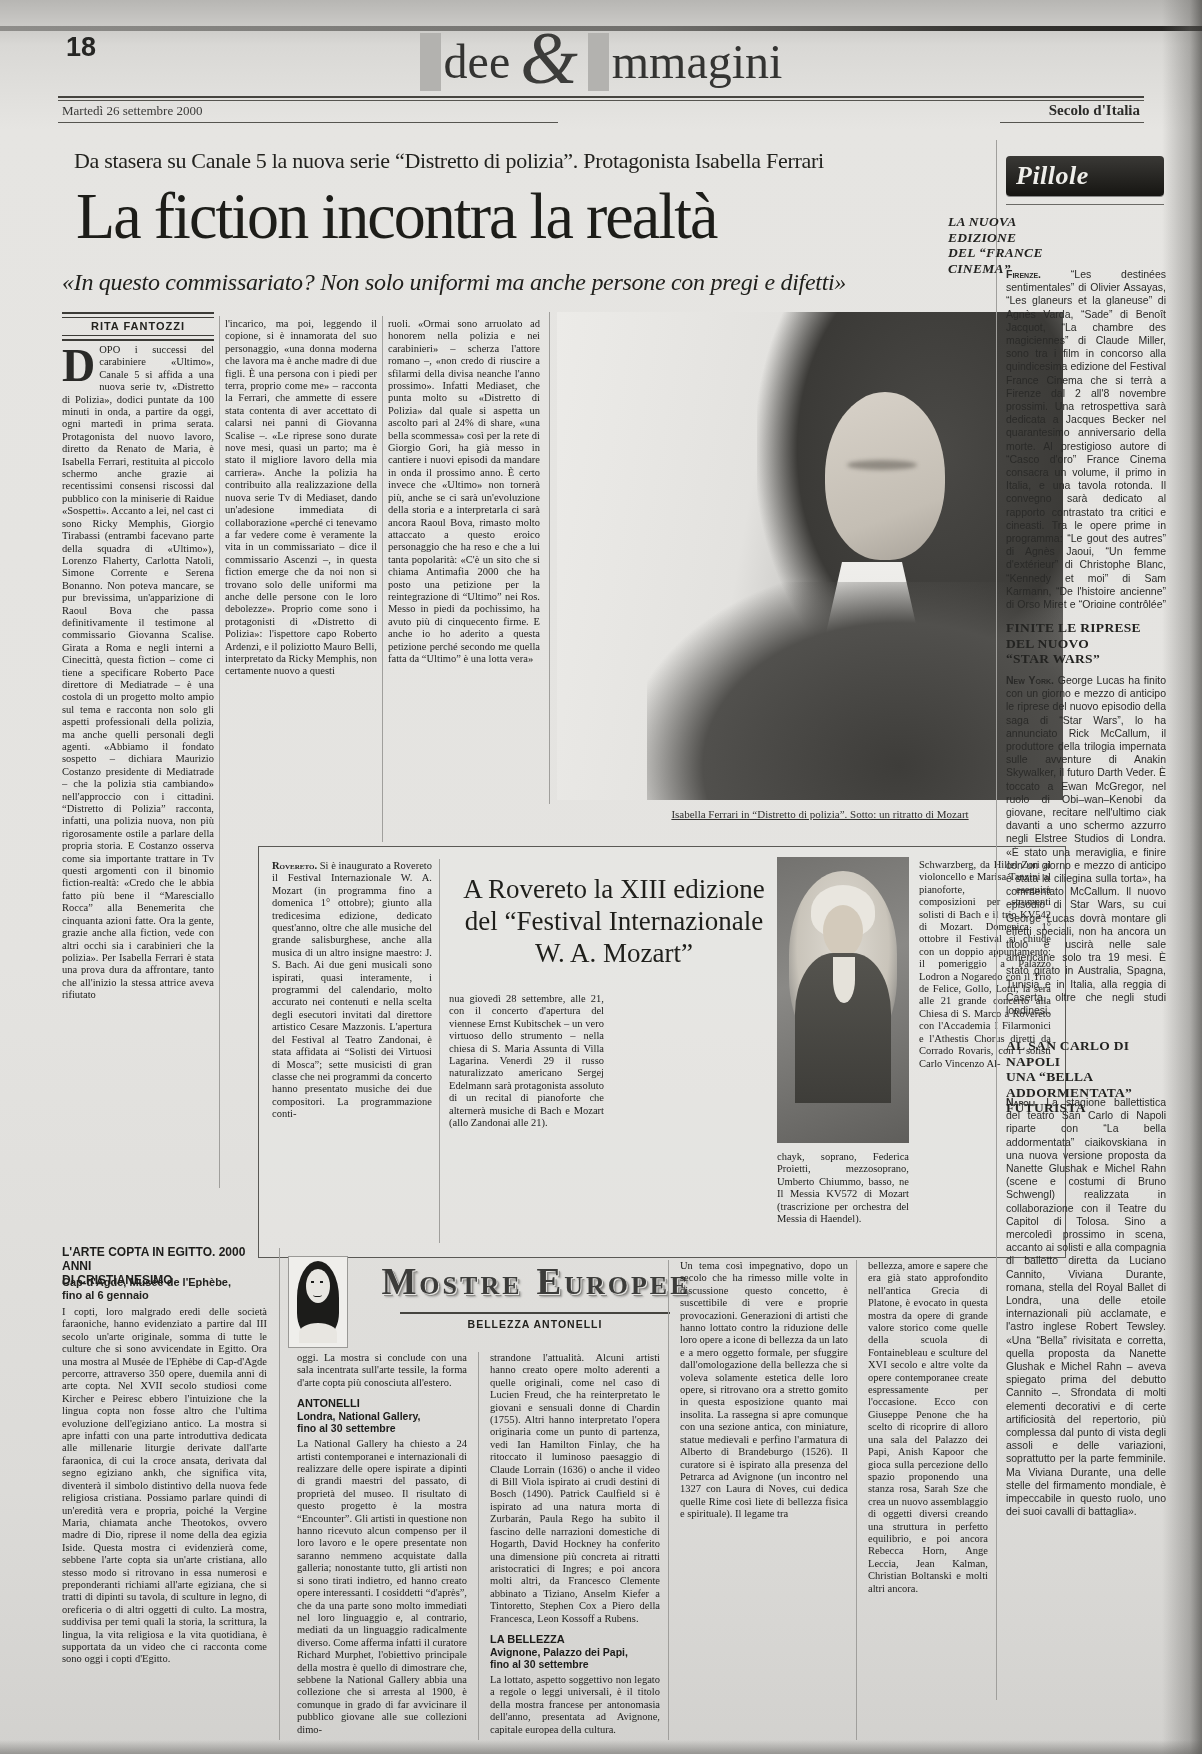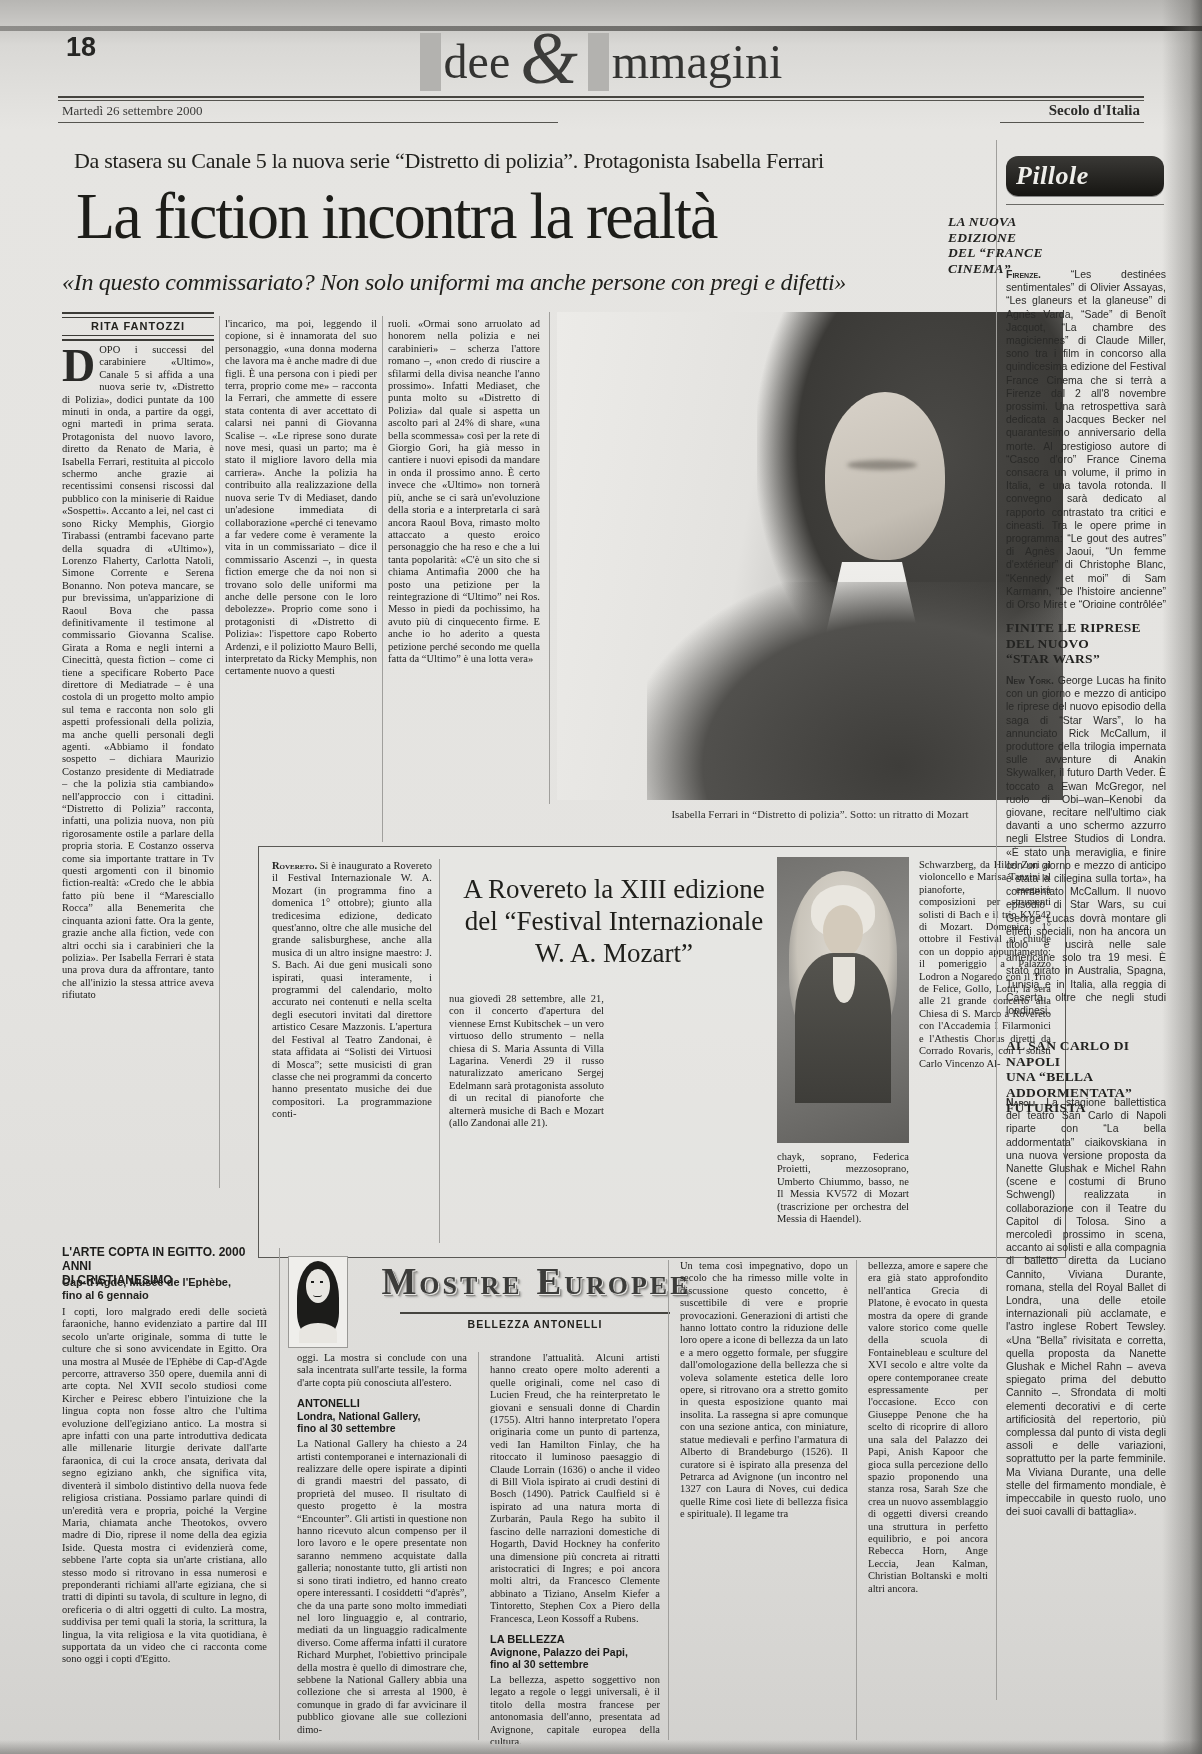--- a/index.html
+++ b/index.html
@@ -69,21 +69,21 @@
 <div class="vrule" style="left:382px;top:316px;height:526px;"></div>
 <div class="vrule" style="left:549px;top:312px;height:492px;"></div>
 
 <div class="abs" style="left:557px;top:312px;width:506px;height:488px;overflow:hidden;background:linear-gradient(100deg,#ecebe8 0,#e3e2df 38%,#b9b8b5 58%,#807f7c 78%,#6a6966 100%);">
   <div class="abs" style="left:200px;top:-30px;width:330px;height:420px;background:radial-gradient(ellipse at 55% 40%,#4a4946 0,#3b3a37 55%,rgba(59,58,55,0) 72%);"></div>
   <div class="abs" style="left:268px;top:80px;width:120px;height:168px;border-radius:50% 50% 46% 46%;background:linear-gradient(160deg,#d8d2c9 0,#c4beb4 70%,#a8a299 100%);"></div>
   <div class="abs" style="left:290px;top:148px;width:70px;height:10px;background:rgba(70,66,60,.45);border-radius:50%;filter:blur(2px);"></div>
   <div class="abs" style="left:240px;top:250px;width:150px;height:200px;background:linear-gradient(180deg,#efeeeb,#dcdbd8);clip-path:polygon(30% 0,70% 0,100% 100%,0 100%);"></div>
   <div class="abs" style="left:90px;top:270px;width:420px;height:230px;background:radial-gradient(ellipse at 60% 80%,#3e3d3a 0,#51504d 55%,rgba(81,80,77,0) 78%);"></div>
 </div>
-<div class="abs" style="left:600px;top:808px;width:440px;text-align:center;font:11px/13px 'Liberation Serif',serif;color:#2e2e2c;">Isabella Ferrari in “Distretto di polizia”. Sotto: un ritratto di Mozart</div>
+<div class="abs" style="left:600px;top:808px;width:440px;text-align:center;font:11px/13px 'Liberation Serif',serif;color:#2e2e2c;text-decoration:underline;">Isabella Ferrari in “Distretto di polizia”. Sotto: un ritratto di Mozart</div>
 
 <div class="abs" style="left:258px;top:846px;width:806px;height:410px;border:1px solid #5a5955;background:rgba(236,235,232,.35);">
   <div class="abs bodytx" style="left:13px;top:13px;width:160px;height:382px;">
     <span class="lead" style="font-variant:small-caps;">Rovereto.</span>
     <span>Si è inaugurato a Rovereto il Festival Internazionale W. A. Mozart (in programma fino a domenica 1° ottobre); giunto alla tredicesima edizione, dedicato quest'anno, oltre che alle musiche del grande salisburghese, anche alla musica di un altro insigne maestro: J. S. Bach. Ai due geni musicali sono ispirati, quasi interamente, i programmi del calendario, molto accurato nei contenuti e nella scelta degli esecutori invitati dal direttore artistico Cesare Mazzonis. L'apertura del Festival al Teatro Zandonai, è stata affidata ai “Solisti dei Virtuosi di Mosca”; sette musicisti di gran classe che nei programmi da concerto hanno presentato musiche dei due compositori. La programmazione conti-</span>
   </div>
   <div class="vrule" style="left:180px;top:12px;height:384px;"></div>
   <div class="abs prel" style="left:190px;top:26px;width:330px;text-align:center;font:27px/32px 'Liberation Serif',serif;color:#1f1f1b;">A Rovereto la XIII edizione
 del “Festival Internazionale
 W. A. Mozart”</div>
@@ -96,21 +96,21 @@
     <div class="abs" style="left:18px;top:96px;width:96px;height:150px;border-radius:40% 40% 0 0;background:linear-gradient(180deg,#55544f,#3e3d39);"></div>
     <div class="abs" style="left:56px;top:100px;width:22px;height:46px;background:#e5e2da;border-radius:0 0 50% 50%;"></div>
   </div>
 
   <div class="abs bodytx" style="left:518px;top:304px;width:132px;height:92px;">chayk, soprano, Federica Proietti, mezzosoprano, Umberto Chiummo, basso, ne Il Messia KV572 di Mozart (trascrizione per orchestra del Messia di Haendel).</div>
   <div class="abs bodytx" style="left:660px;top:12px;width:132px;height:384px;">Schwarzberg, da Hillel Zori al violoncello e Marisa Tanzini al pianoforte, eseguirà composizioni per strumenti solisti di Bach e il trio KV542 di Mozart. Domenica 1° ottobre il Festival si chiude con un doppio appuntamento: il pomeriggio a Palazzo Lodron a Nogaredo con il Trio de Felice, Gollo, Lotti; la sera alle 21 grande concerto alla Chiesa di S. Marco a Rovereto con l'Accademia I Filarmonici e l'Athestis Chorus diretti da Corrado Rovaris, con i solisti Carlo Vincenzo Al-</div>
 </div>
 
 <div class="vrule" style="left:996px;top:140px;height:1560px;"></div>
 
-<div class="abs" style="left:1006px;top:156px;width:158px;height:40px;background:linear-gradient(180deg,#3a3936,#161512);border-radius:12px;box-shadow:0 1px 0 #888;display:flex;align-items:center;padding-left:10px;box-sizing:border-box;">
+<div class="abs" style="left:1006px;top:156px;width:158px;height:40px;background:linear-gradient(180deg,#3a3936,#161512);border-radius:4px;box-shadow:0 1px 0 #888;display:flex;align-items:center;padding-left:10px;box-sizing:border-box;">
   <span style="font:italic bold 26px/26px 'Liberation Serif',serif;color:#efeeea;letter-spacing:.5px;">Pillole</span>
 </div>
 <div class="hrule" style="left:1006px;top:204px;width:158px;background:#6b6a66;"></div>
 
 <div class="abs sbtitle" style="left:948px;top:214px;width:160px;font-style:italic;">LA NUOVA
 EDIZIONE
 DEL “FRANCE CINEMA”</div>
 <div class="abs sbbody" style="left:1006px;top:268px;width:160px;height:340px;">
   <span class="lead" style="font-variant:small-caps;">Firenze.</span>
   <span>“Les destinées sentimentales” di Olivier Assayas, “Les glaneurs et la glaneuse” di Agnès Varda, “Sade” di Benoît Jacquot, “La chambre des magiciennes” di Claude Miller, sono tra i film in concorso alla quindicesima edizione del Festival France Cinema che si terrà a Firenze dal 2 all'8 novembre prossimi. Una retrospettiva sarà dedicata a Jacques Becker nel quarantesimo anniversario della morte. Al prestigioso autore di “Casco d'oro” France Cinema consacra un volume, il primo in Italia, e una tavola rotonda. Il convegno sarà dedicato al rapporto contrastato tra critici e cineasti. Tra le opere prime in programma: “Le gout des autres” di Agnès Jaoui, “Un femme d'extérieur” di Christophe Blanc, “Kennedy et moi” di Sam Karmann, “De l'histoire ancienne” di Orso Miret e “Origine contrôlée” di Zackia e Ahmed Bouchaala.</span>
@@ -162,20 +162,20 @@
 fino al 30 settembre</div>
   <div class="bodytx">La National Gallery ha chiesto a 24 artisti contemporanei e internazionali di realizzare delle opere ispirate a dipinti di grandi maestri del passato, di proprietà del museo. Il risultato di questo progetto è la mostra “Encounter”. Gli artisti in questione non hanno ricevuto alcun compenso per il loro lavoro e le opere presentate non saranno nemmeno acquistate dalla galleria; nonostante tutto, gli artisti non si sono tirati indietro, ed hanno creato opere interessanti. I cosiddetti “d'après”, che da una parte sono molto immediati nel loro linguaggio e, al contrario, mediati da un linguaggio radicalmente diverso. Come afferma infatti il curatore Richard Murphet, l'obiettivo principale della mostra è quello di dimostrare che, sebbene la National Gallery abbia una collezione che si arresta al 1900, è comunque in grado di far avvicinare il pubblico giovane alle sue collezioni dimo-</div>
 </div>
 <div class="vrule" style="left:478px;top:1352px;height:388px;"></div>
 
 <div class="abs" style="left:490px;top:1352px;width:170px;height:392px;overflow:hidden;">
   <div class="bodytx" style="margin-bottom:8px;">strandone l'attualità. Alcuni artisti hanno creato opere molto aderenti a quelle originali, come nel caso di Lucien Freud, che ha reinterpretato le giovani e sensuali donne di Chardin (1755). Altri hanno interpretato l'opera originaria come un punto di partenza, vedi Ian Hamilton Finlay, che ha ritoccato il luminoso paesaggio di Claude Lorrain (1636) o anche il video di Bill Viola ispirato ai crudi destini di Bosch (1490). Patrick Caulfield si è ispirato ad una natura morta di Zurbarán, Paula Rego ha subìto il fascino delle narrazioni domestiche di Hogarth, David Hockney ha conferito una dimensione più concreta ai ritratti aristocratici di Ingres; e poi ancora molti altri, da Francesco Clemente abbinato a Tiziano, Anselm Kiefer a Tintoretto, Stephen Cox a Piero della Francesca, Leon Kossoff a Rubens.</div>
   <div class="colhead">LA BELLEZZA</div>
   <div class="colvenue" style="margin-bottom:4px;">Avignone, Palazzo dei Papi,
 fino al 30 settembre</div>
-  <div class="bodytx">La bellezza, aspetto soggettivo non legato a regole o leggi universali, è il titolo della mostra francese per antonomasia dell'anno, presentata ad Avignone, capitale europea della cultura.</div>
+  <div class="bodytx">La lottato, aspetto soggettivo non legato a regole o leggi universali, è il titolo della mostra francese per antonomasia dell'anno, presentata ad Avignone, capitale europea della cultura.</div>
 </div>
 <div class="vrule" style="left:668px;top:1260px;height:480px;"></div>
 
 <div class="abs bodytx" style="left:680px;top:1260px;width:168px;height:482px;">Un tema così impegnativo, dopo un secolo che ha rimesso mille volte in discussione questo concetto, è suscettibile di vere e proprie provocazioni. Generazioni di artisti che hanno lottato contro la riduzione delle loro opere a icone di bellezza da un lato e a mero oggetto formale, per sfuggire dall'omologazione della bellezza che si voleva solamente estetica delle loro opere, si ritrovano ora a stretto gomito in questa esposizione quanto mai insolita. La rassegna si apre comunque con una sezione antica, con miniature, statue medievali e perfino l'armatura di Alberto di Brandeburgo (1526). Il curatore si è ispirato alla presenza del Petrarca ad Avignone (un incontro nel 1327 con Laura di Noves, cui dedica quelle Rime così liete di bellezza fisica e spirituale). Il legame tra</div>
 <div class="vrule" style="left:856px;top:1260px;height:480px;"></div>
 
 <div class="abs bodytx" style="left:868px;top:1260px;width:120px;height:482px;">bellezza, amore e sapere che era già stato approfondito nell'antica Grecia di Platone, è evocato in questa mostra da opere di grande valore storico come quelle della scuola di Fontainebleau e sculture del XVI secolo e altre volte da opere contemporanee create espressamente per l'occasione. Ecco con Giuseppe Penone che ha scelto di ricoprire di alloro una sala del Palazzo dei Papi, Anish Kapoor che gioca sulla percezione dello spazio proponendo una stanza rosa, Sarah Sze che crea un nuovo assemblaggio di oggetti diversi creando una struttura in perfetto equilibrio, e poi ancora Rebecca Horn, Ange Leccia, Jean Kalman, Christian Boltanski e molti altri ancora.</div>
 
 </body></html>

